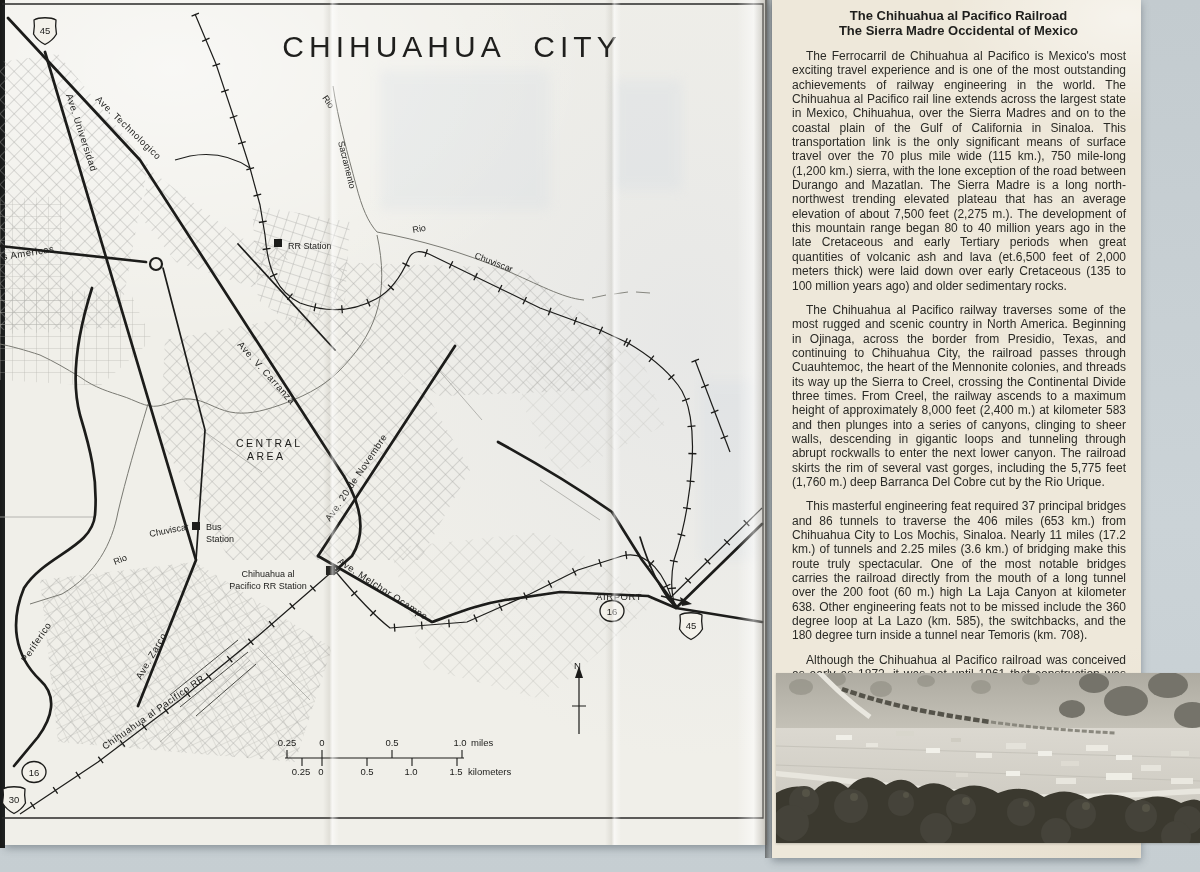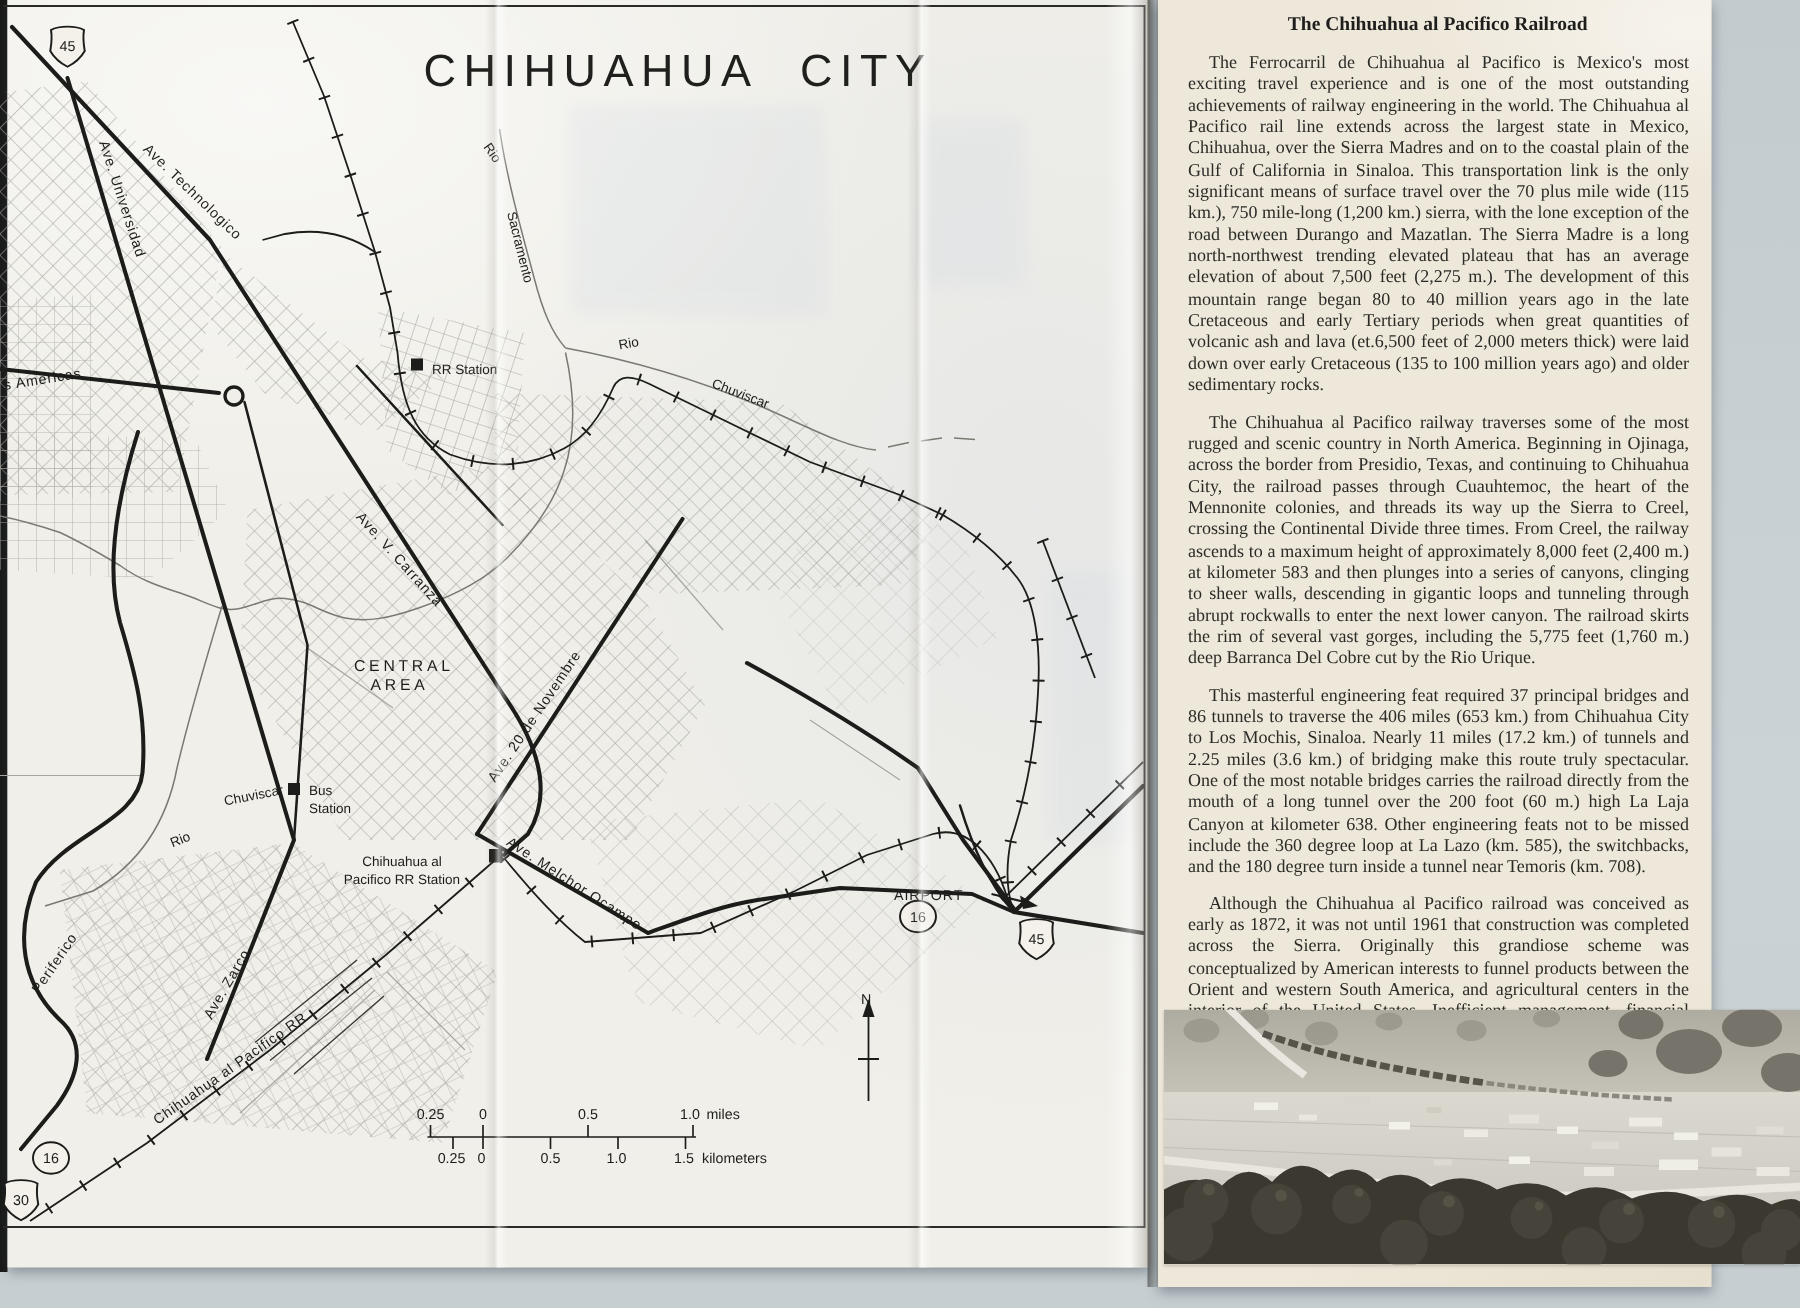--- a/index.html
+++ b/index.html
@@ -21,21 +21,21 @@
   .map-right-shade{position:absolute;top:0;bottom:0;right:0;width:30px;pointer-events:none;
          background:linear-gradient(90deg, transparent 0%, rgba(255,255,255,.5) 55%, rgba(140,135,125,.35) 92%, rgba(80,75,68,.5) 100%);}
   .page-gap{position:absolute;left:765px;top:0;width:9px;height:858px;
          background:linear-gradient(90deg, rgba(40,40,38,.55), rgba(90,90,86,.25) 60%, rgba(40,40,38,.4));}
   .article-page{position:absolute;left:772px;top:0;width:369px;height:858px;
          background:
            radial-gradient(ellipse 300px 180px at 96% 2%, rgba(255,255,255,.5), transparent 60%),
            radial-gradient(ellipse 480px 300px at 108% 98%, rgba(214,202,180,.35), transparent 65%),
            #eee8da;
          box-shadow:0 3px 8px rgba(60,70,80,.45);
-         color:#262622;font-family:Liberation Serif, serif;}
+         color:#262622;}
   .article-title{padding:8px 14px 0 18px;text-align:center;font-weight:bold;
          font-size:13px;line-height:15px;color:#1e1e1c;}
   .article-title .t2{font-size:12px;}
   .article-body{margin:11px 15px 0 20px;font-size:12px;line-height:14.35px;
          text-align:justify;color:#29292弗5;}
   .article-body p{margin:0 0 10px 0;text-indent:14px;color:#2a2a26;}
   .photo{position:absolute;left:4px;top:673px;width:424px;height:170px;overflow:hidden;
          box-shadow:0 1px 2px rgba(80,80,70,.3);}
   .lbl{font-size:9.5px;fill:#1c1c1a;letter-spacing:.6px;}
   .lbl-sm{font-size:9px;fill:#1c1c1a;}
@@ -232,20 +232,21 @@
     <div class="crease c1"></div>
     <div class="crease c2"></div>
     <div class="map-right-shade"></div>
   </div>
 
   <div class="page-gap"></div>
 
   <div class="article-page">
     <div class="article-title">
       <div>The Chihuahua al Pacifico Railroad</div>
+      <div>The Sierra Madre Occidental of Mexico</div>
     </div>
     <div class="article-body">
       <p>The Ferrocarril de Chihuahua al Pacifico is Mexico's most exciting travel experience and is one of the most outstanding achievements of railway engineering in the world. The Chihuahua al Pacifico rail line extends across the largest state in Mexico, Chihuahua, over the Sierra Madres and on to the coastal plain of the Gulf of California in Sinaloa. This transportation link is the only significant means of surface travel over the 70 plus mile wide (115 km.), 750 mile-long (1,200 km.) sierra, with the lone exception of the road between Durango and Mazatlan. The Sierra Madre is a long north-northwest trending elevated plateau that has an average elevation of about 7,500 feet (2,275 m.). The development of this mountain range began 80 to 40 million years ago in the late Cretaceous and early Tertiary periods when great quantities of volcanic ash and lava (et.6,500 feet of 2,000 meters thick) were laid down over early Cretaceous (135 to 100 million years ago) and older sedimentary rocks.</p>
       <p>The Chihuahua al Pacifico railway traverses some of the most rugged and scenic country in North America. Beginning in Ojinaga, across the border from Presidio, Texas, and continuing to Chihuahua City, the railroad passes through Cuauhtemoc, the heart of the Mennonite colonies, and threads its way up the Sierra to Creel, crossing the Continental Divide three times. From Creel, the railway ascends to a maximum height of approximately 8,000 feet (2,400 m.) at kilometer 583 and then plunges into a series of canyons, clinging to sheer walls, descending in gigantic loops and tunneling through abrupt rockwalls to enter the next lower canyon. The railroad skirts the rim of several vast gorges, including the 5,775 feet (1,760 m.) deep Barranca Del Cobre cut by the Rio Urique.</p>
       <p>This masterful engineering feat required 37 principal bridges and 86 tunnels to traverse the 406 miles (653 km.) from Chihuahua City to Los Mochis, Sinaloa. Nearly 11 miles (17.2 km.) of tunnels and 2.25 miles (3.6 km.) of bridging make this route truly spectacular. One of the most notable bridges carries the railroad directly from the mouth of a long tunnel over the 200 foot (60 m.) high La Laja Canyon at kilometer 638. Other engineering feats not to be missed include the 360 degree loop at La Lazo (km. 585), the switchbacks, and the 180 degree turn inside a tunnel near Temoris (km. 708).</p>
       <p>Although the Chihuahua al Pacifico railroad was conceived as early as 1872, it was not until 1961 that construction was completed across the Sierra. Originally this grandiose scheme was conceptualized by American interests to funnel products between the Orient and western South America, and agricultural centers in the interior of the United States. Inefficient management, financial problems, construction difficulties, completion of other transcontinental railroads, the Panama Canal, and the 1911-1915 Mexican Revolution delayed construction for all practical purposes until shortly before World War II when a roadbed was built across the gap between Creel and Choix. Within the next twenty years the railbed was bridged and put into use for its intended purpose.</p>
     </div>
 
     <div class="photo">
       <svg width="424" height="170" viewBox="0 0 424 170">

